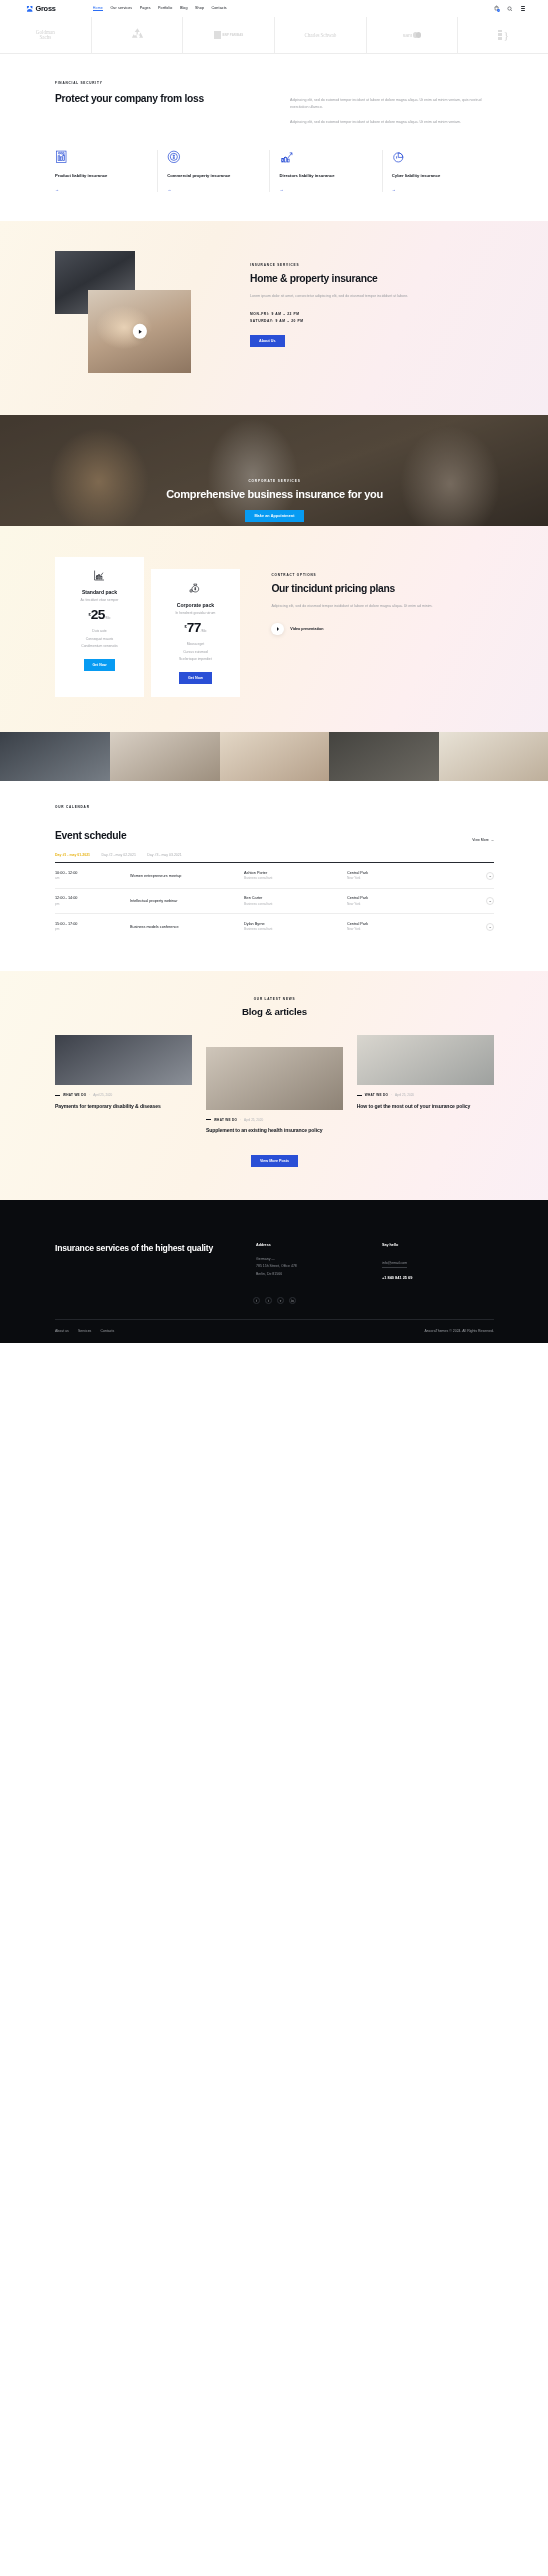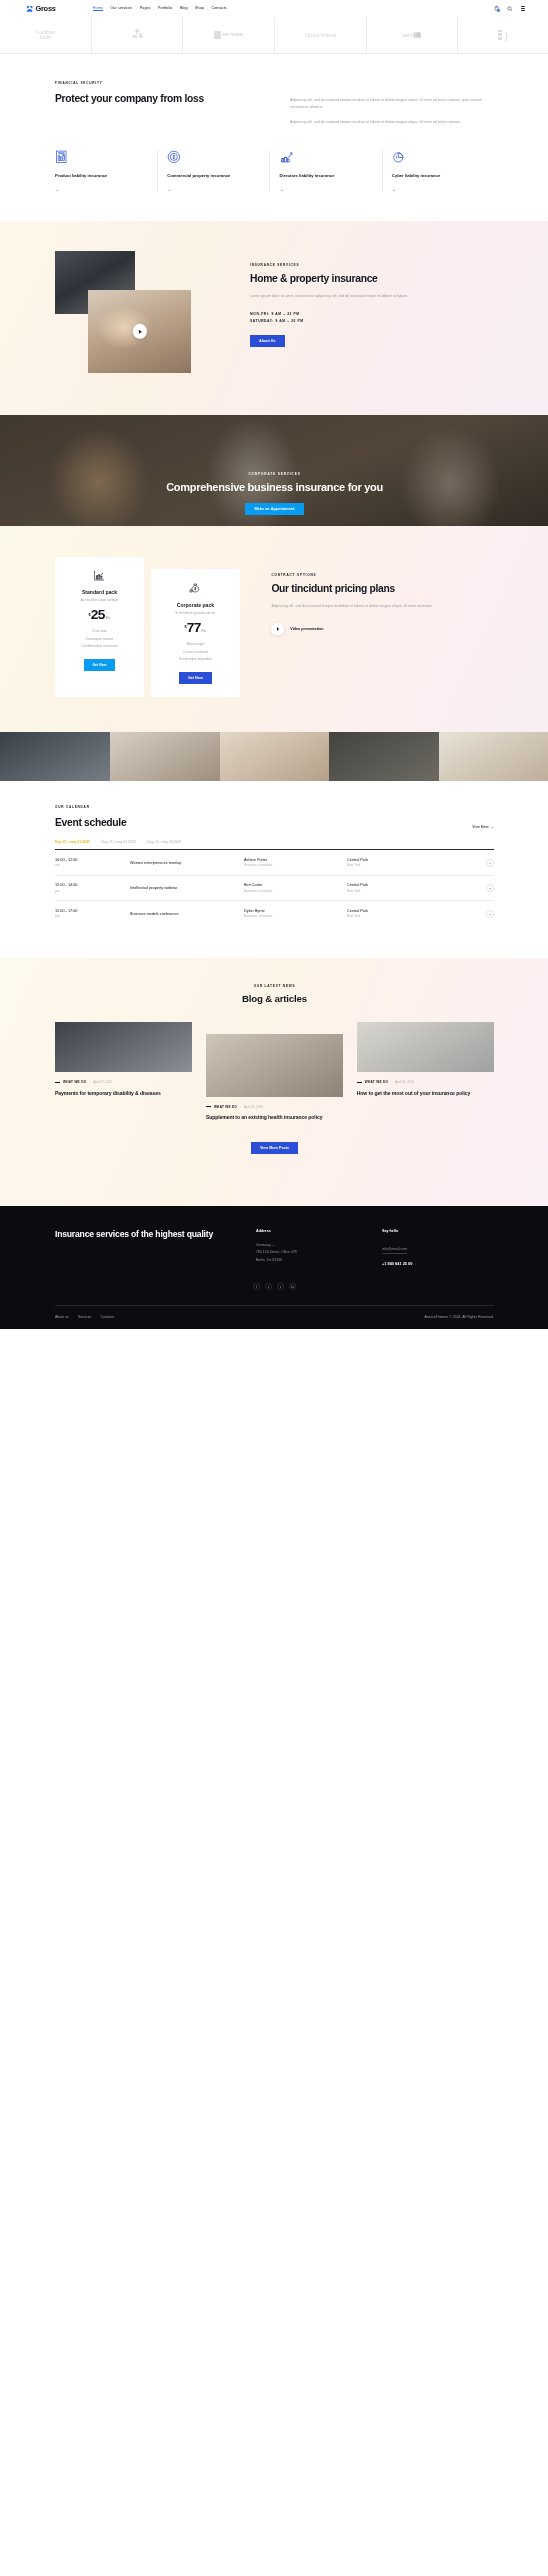--- a/index.html
+++ b/index.html
@@ -283,21 +283,21 @@
       radial-gradient(ellipse 69px 80px at 82% 62%, rgba(205,186,166,.8), rgba(0,0,0,0) 72%),
       linear-gradient(160deg, #5e5042 0%, #7a6955 55%, #43392f 100%);
   }
   .corp-photo::after {
     content:"";
     position:absolute; inset:0;
     background: rgba(26,24,22,.42);
   }
   .corp-inner {
     position: relative; z-index: 3;
-    width: 439px; margin: 5px auto;
+    width: 439px; margin: 12px auto;
     text-align: center;
     padding-top: 52px;
   }
   .corp-eyebrow { color: #fff; font-size: 3.1px; letter-spacing: 0.9px; font-weight: 700; }
   .corp-title {
     color: #fff;
     font-size: 11px;
     font-weight: 700;
     line-height: 1.2;
     letter-spacing: -0.3px;
@@ -384,21 +384,21 @@
   .ev-sub { font-size: 3.2px; color: #b0b2b6; margin-top: 1.7px; }
   .ev-go {
     width: 8px; height: 8px; border-radius: 50%;
     border: 0.6px solid #e2e2e2;
     display: flex; align-items: center; justify-content: center;
     font-size: 3.4px; color: #11151c; cursor: pointer;
   }
 
   
   .sec-blog {
-    padding: 26px 0 52px;
+    padding: 26px 0 33px;
     background: linear-gradient(115deg, #fdf9ec 0%, #fdf4e8 45%, #fdf0f1 80%, #faeff5 100%);
   }
   .blog-head { text-align: center; }
   .blog-head .eyebrow { display: block; }
   .blog-title { font-size: 9.7px; font-weight: 700; margin-top: 5.1px; letter-spacing: -0.2px; }
   .blog-grid { display: flex; gap: 13.7px; margin-top: 18.3px; align-items: flex-start; }
   .blog-card { flex: 1; }
   .blog-card.mid { margin-top: 11.4px; }
   .blog-img { width: 100%; height: 50px; }
   .bi1 { background: linear-gradient(150deg,#3c4049,#8b9098); }
@@ -406,21 +406,21 @@
   .bi3 { background: linear-gradient(150deg,#d9d6cf,#9ea19f); }
   .blog-meta { display: flex; align-items: center; gap: 2.9px; margin-top: 8px; }
   .blog-meta .dash { width: 5.1px; height: 0.6px; background: #11151c; display: block; }
   .blog-cat { font-size: 3.1px; font-weight: 700; letter-spacing: 0.3px; color: #11151c; }
   .blog-dot { font-size: 3.1px; color: #b0b2b6; }
   .blog-date { font-size: 3.1px; color: #b0b2b6; }
   .blog-h { font-size: 5.1px; font-weight: 700; line-height: 1.45; margin-top: 5.7px; letter-spacing: -0.1px; }
   .blog-cta { text-align: center; margin-top: 19.4px; }
 
   
-  .footer { background: #0a0c0f; color: #fff; padding: 23px 0 0; }
+  .footer { background: #0a0c0f; color: #fff; padding: 43px 0 0; }
   .footer-top { display: flex; }
   .f-left { width: 172px; }
   .f-title { font-size: 8.6px; font-weight: 700; line-height: 1.28; letter-spacing: -0.2px; }
   .f-col { width: 97px; margin-left: 29px; }
   .f-col:first-of-type { margin-left: 29px; }
   .f-h { font-size: 3.7px; font-weight: 700; margin-bottom: 9.1px; }
   .f-line { font-size: 3.5px; color: #8d9096; line-height: 2.1; }
   .f-mail {
     font-size: 3.5px; color: #8d9096;
     border-bottom: 0.6px solid #3a3d42;
@@ -735,21 +735,21 @@
     <div class="s1"></div>
     <div class="s2"></div>
     <div class="s3"></div>
     <div class="s4"></div>
     <div class="s5"></div>
   </section>
 
   <section class="sec-events">
     <div class="container">
       <div class="eyebrow">OUR CALENDAR</div>
-      <div class="events-head" style="margin-top:8px">
+      <div class="events-head" style="margin-top:21px">
         <h2 class="h2">Event schedule</h2>
         <span class="view-more">
           <span>View More</span>
           <span>→</span>
         </span>
       </div>
 
       <div class="day-tabs">
         <span class="day-tab active">Day #1 - may 01.2021</span>
         <span class="day-tab">Day #2 - may 02.2021</span>

